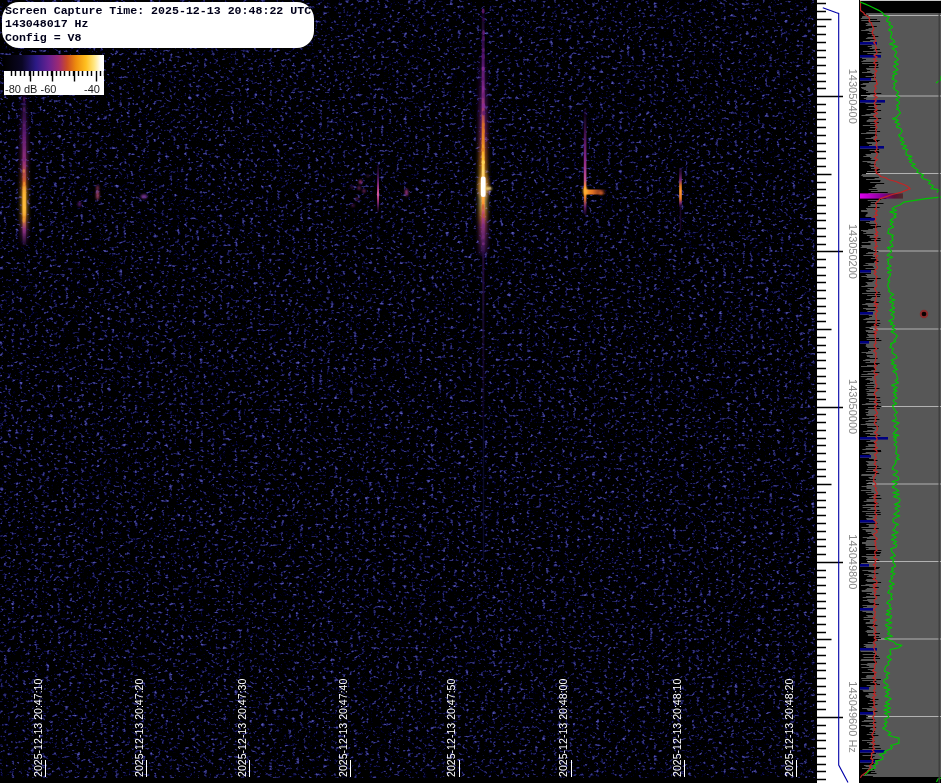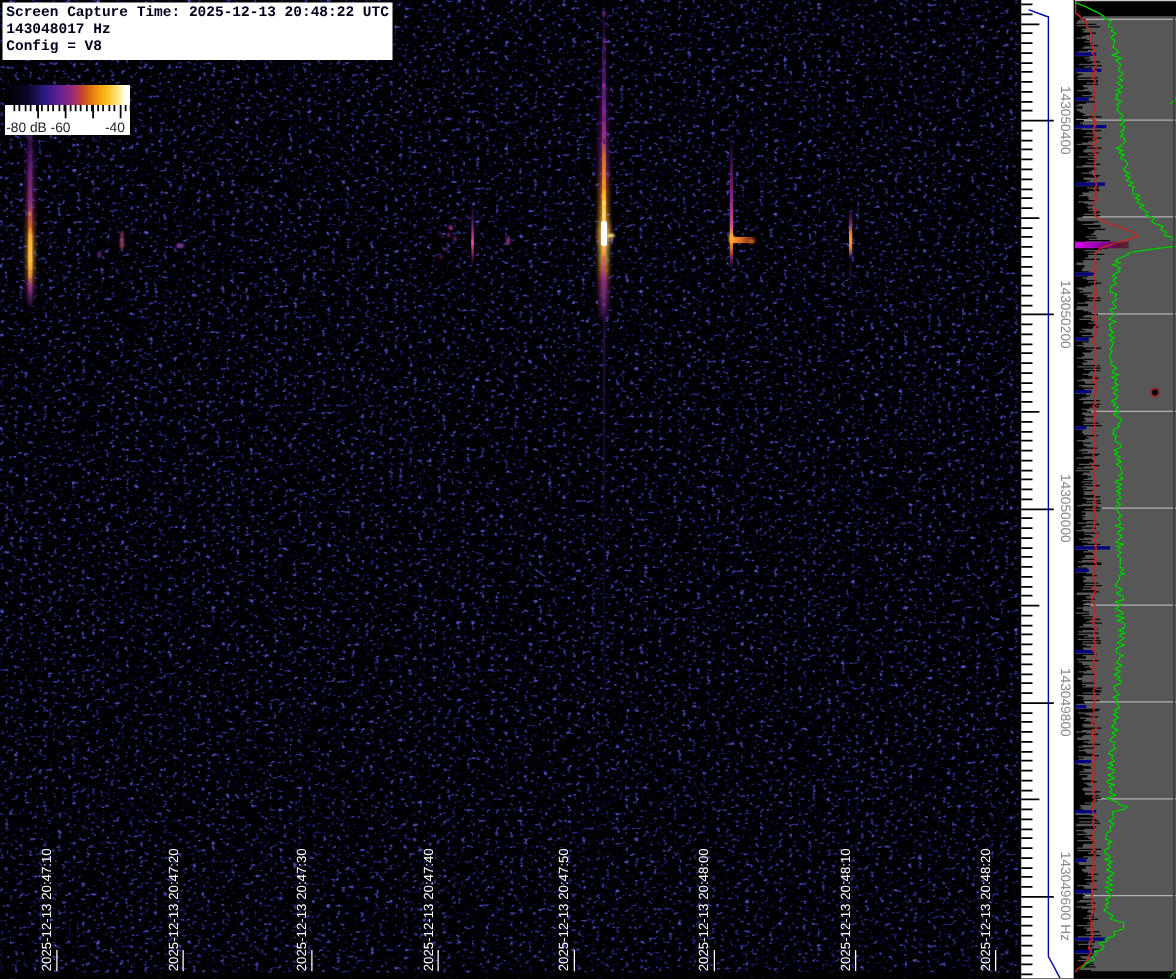--- a/index.html
+++ b/index.html
@@ -1,18 +1,18 @@
 <!DOCTYPE html>
 <html><head><meta charset="utf-8"><style>
 html,body{margin:0;padding:0;background:#000;}
 #page{position:relative;width:941px;height:783px;overflow:hidden;background:#000;}
 #info{position:absolute;left:2px;top:2px;width:309px;height:44px;background:#fff;color:#00001a;
 font-family:"Liberation Mono",monospace;font-weight:bold;font-size:11.6px;line-height:13.4px;
-padding:2px 0 0 3px;white-space:pre;}
-#cbwrap{position:absolute;left:4px;top:68px;width:110px;height:44px;}
+padding:2px 0 0 3px;white-space:pre;border-radius:17px;}
+#cbwrap{position:absolute;left:4px;top:55px;width:110px;height:44px;}
 .tl{position:absolute;color:#fff;font-family:"Liberation Sans",sans-serif;font-size:10.6px;
 transform:rotate(-90deg);transform-origin:0 0;white-space:nowrap;line-height:12px;height:12px;}
 .tk{position:absolute;top:760px;width:1.2px;height:17px;background:#fff;}
 </style></head>
 <body>
 <div id="page">
 <svg width="815" height="783" style="position:absolute;left:0;top:0">
 <rect width="815" height="783" fill="#000002"></rect>
 <g>
         <filter id="nz" x="0" y="0" width="815" height="783" filterUnits="userSpaceOnUse" primitiveUnits="userSpaceOnUse">

